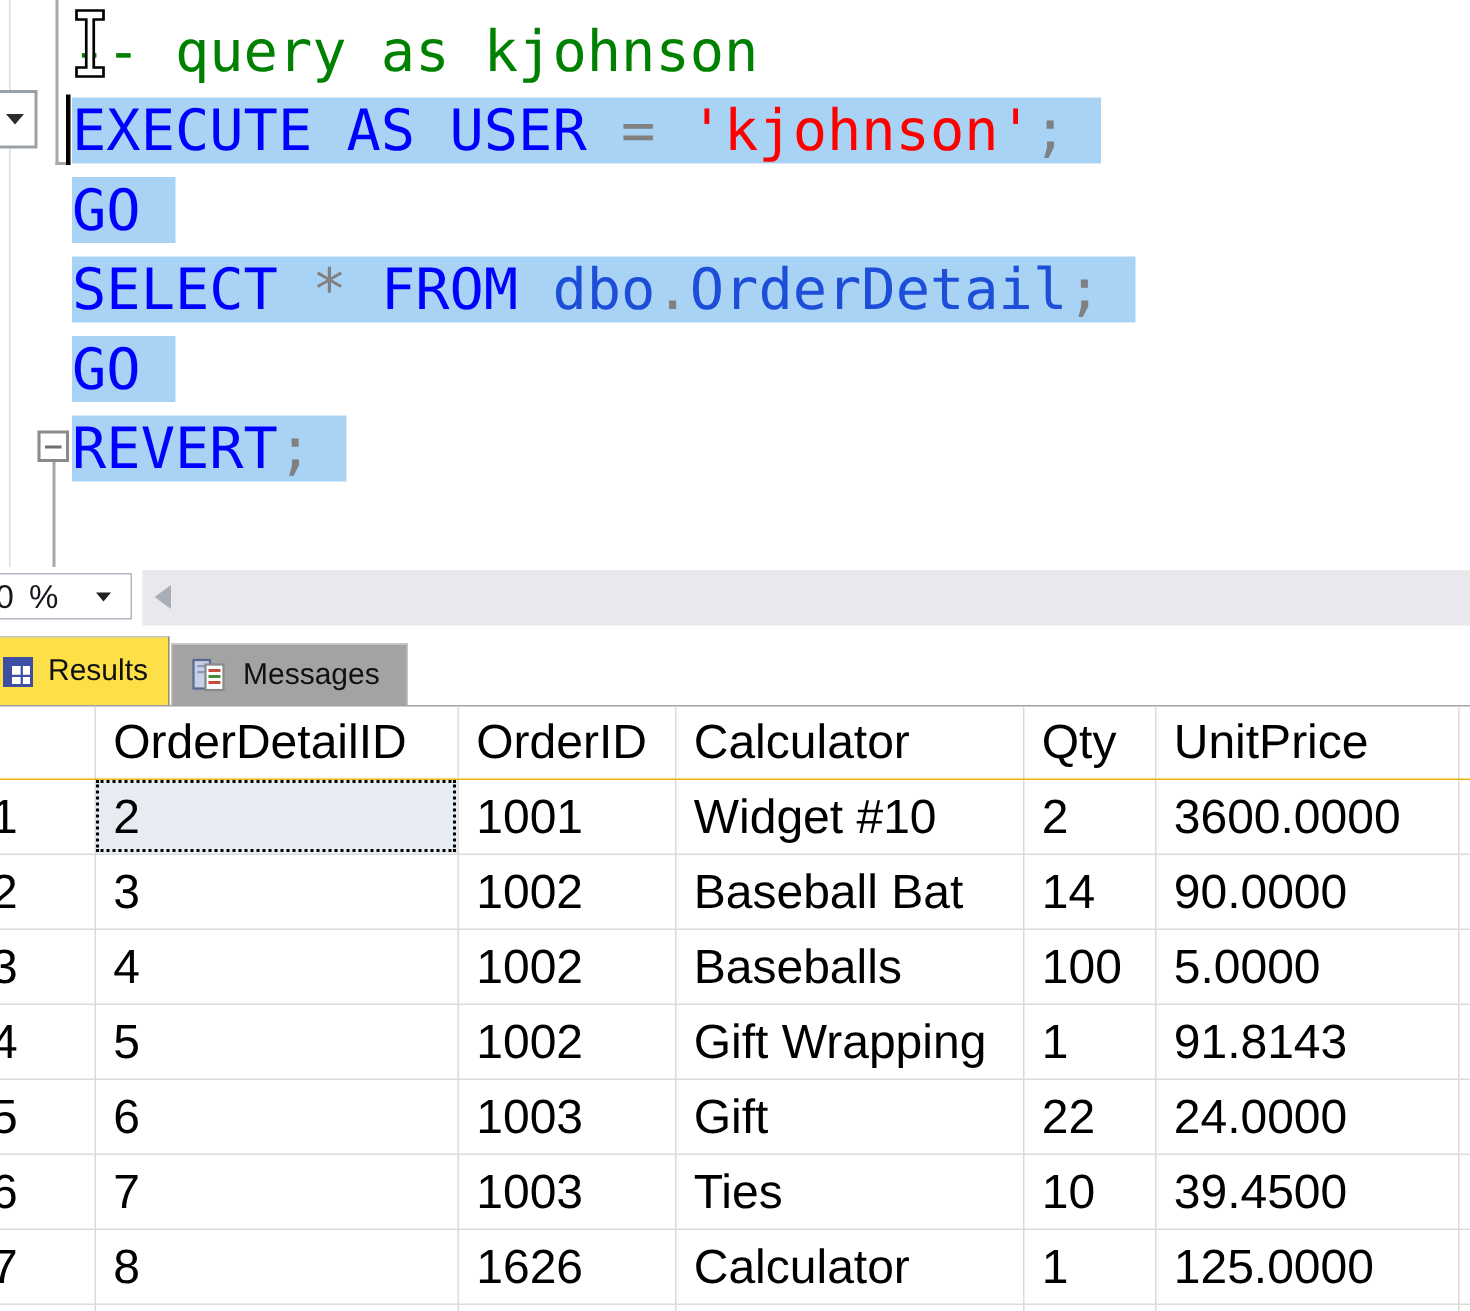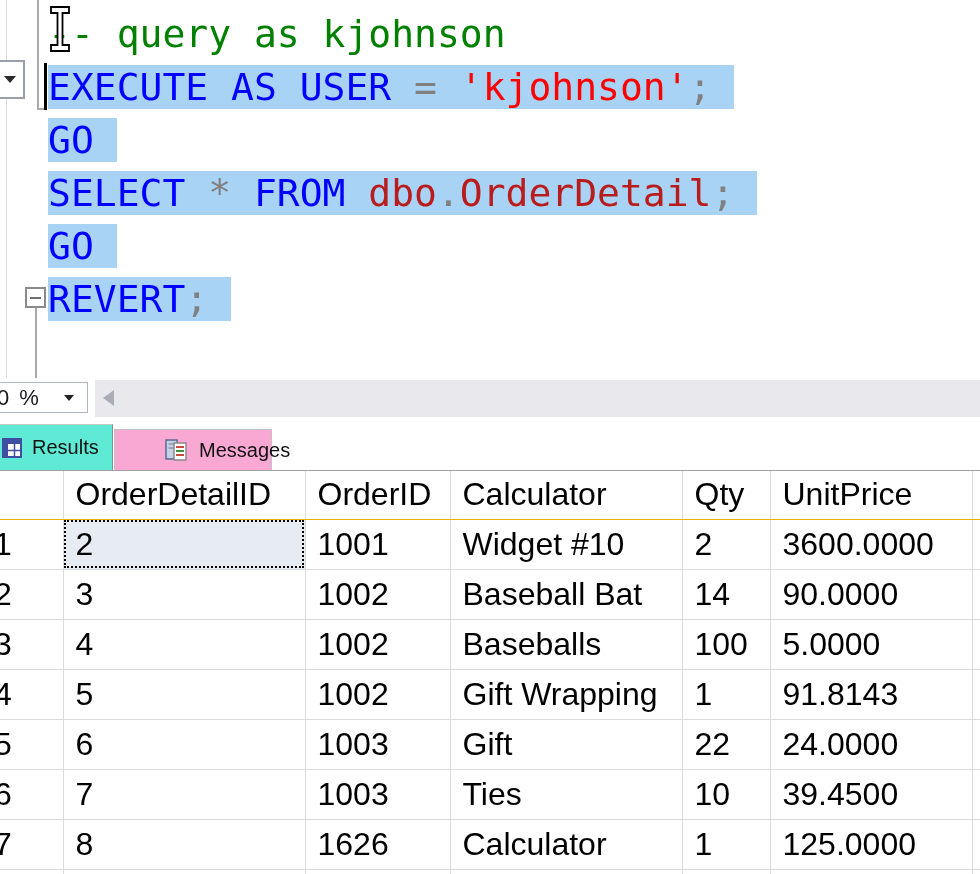--- a/index.html
+++ b/index.html
@@ -22,44 +22,44 @@
             border-top:7px solid #2B2B2B;display:inline-block;}
 
   .code{position:absolute;left:48px;top:8px;font-family:"DejaVu Sans Mono",monospace;
         font-size:38px;line-height:53px;white-space:pre;}
   .code-line{height:53px;}
   .sel{background:var(--selection);margin-top:12px;}
   .tk-keyword{color:var(--keyword);}
   .tk-comment{color:var(--comment);}
   .tk-string{color:var(--string);}
   .tk-operator{color:var(--operator);}
-  .tk-ident{color:#b91c1c;}
+  .tk-ident{color:#1d4ed8;}
   .caret{position:absolute;left:44px;top:63px;width:3px;height:47px;background:#000;}
   .ibeam{position:absolute;left:45px;top:4px;width:30px;height:50px;}
 
   
   .statusbar{position:absolute;left:0;top:378px;width:980px;height:39px;background:#fff;}
   .zoom-box{position:absolute;left:-18px;top:4px;width:106px;height:31px;background:#fff;
             border:1px solid #AEB7C2;box-sizing:border-box;display:flex;align-items:center;
             font-size:22px;color:#15151c;}
   .zoom-text{padding-left:14px;letter-spacing:2px;}
   .zoom-arrow{position:absolute;right:13px;top:12px;width:0;height:0;
               border-left:5px solid transparent;border-right:5px solid transparent;border-top:6px solid #222;}
   .hscroll{position:absolute;left:95px;top:2px;width:885px;height:37px;background:#E9E9ED;}
   .scroll-left{position:absolute;left:8px;top:10px;width:0;height:0;
                border-top:8px solid transparent;border-bottom:8px solid transparent;
                border-right:11px solid #A9ADB8;}
 
   
   .tabstrip{position:absolute;left:0;top:424px;width:980px;height:46px;background:#fff;}
   .tab{position:absolute;display:flex;align-items:center;box-sizing:border-box;}
-  .tab-active{left:0;top:0;width:113px;height:46px;background:#5eead4;
+  .tab-active{left:0;top:0;width:113px;height:46px;background:#fde047;
               border-right:1px solid #8F8F8F;border-top:1px solid #C4C4C4;}
-  .tab-inactive{left:114px;top:5px;width:158px;height:41px;background:#f9a8d4;
-                border:1px solid #C3C3C3;border-bottom:none;padding-left:37px;}
+  .tab-inactive{left:114px;top:5px;width:158px;height:41px;background:#a3a3a3;
+                border:1px solid #C3C3C3;border-bottom:none;}
   .tab .icon{margin-left:2px;flex:none;}
   .tab-inactive .icon{margin-left:11px;}
   .tab-label{font-size:20px;color:#111;margin-left:10px;white-space:nowrap;}
 
   
   .gridwrap{position:absolute;left:0;top:470px;width:980px;height:404px;background:#fff;
             border-top:1px solid #A2A2A2;box-sizing:content-box;overflow:hidden;}
   table{border-collapse:collapse;table-layout:fixed;width:988px;font-size:32px;
         font-family:"Liberation Sans",sans-serif;}
   th,td{font-weight:normal;text-align:left;padding:0 0 0 12px;border:1px solid var(--grid_line);

